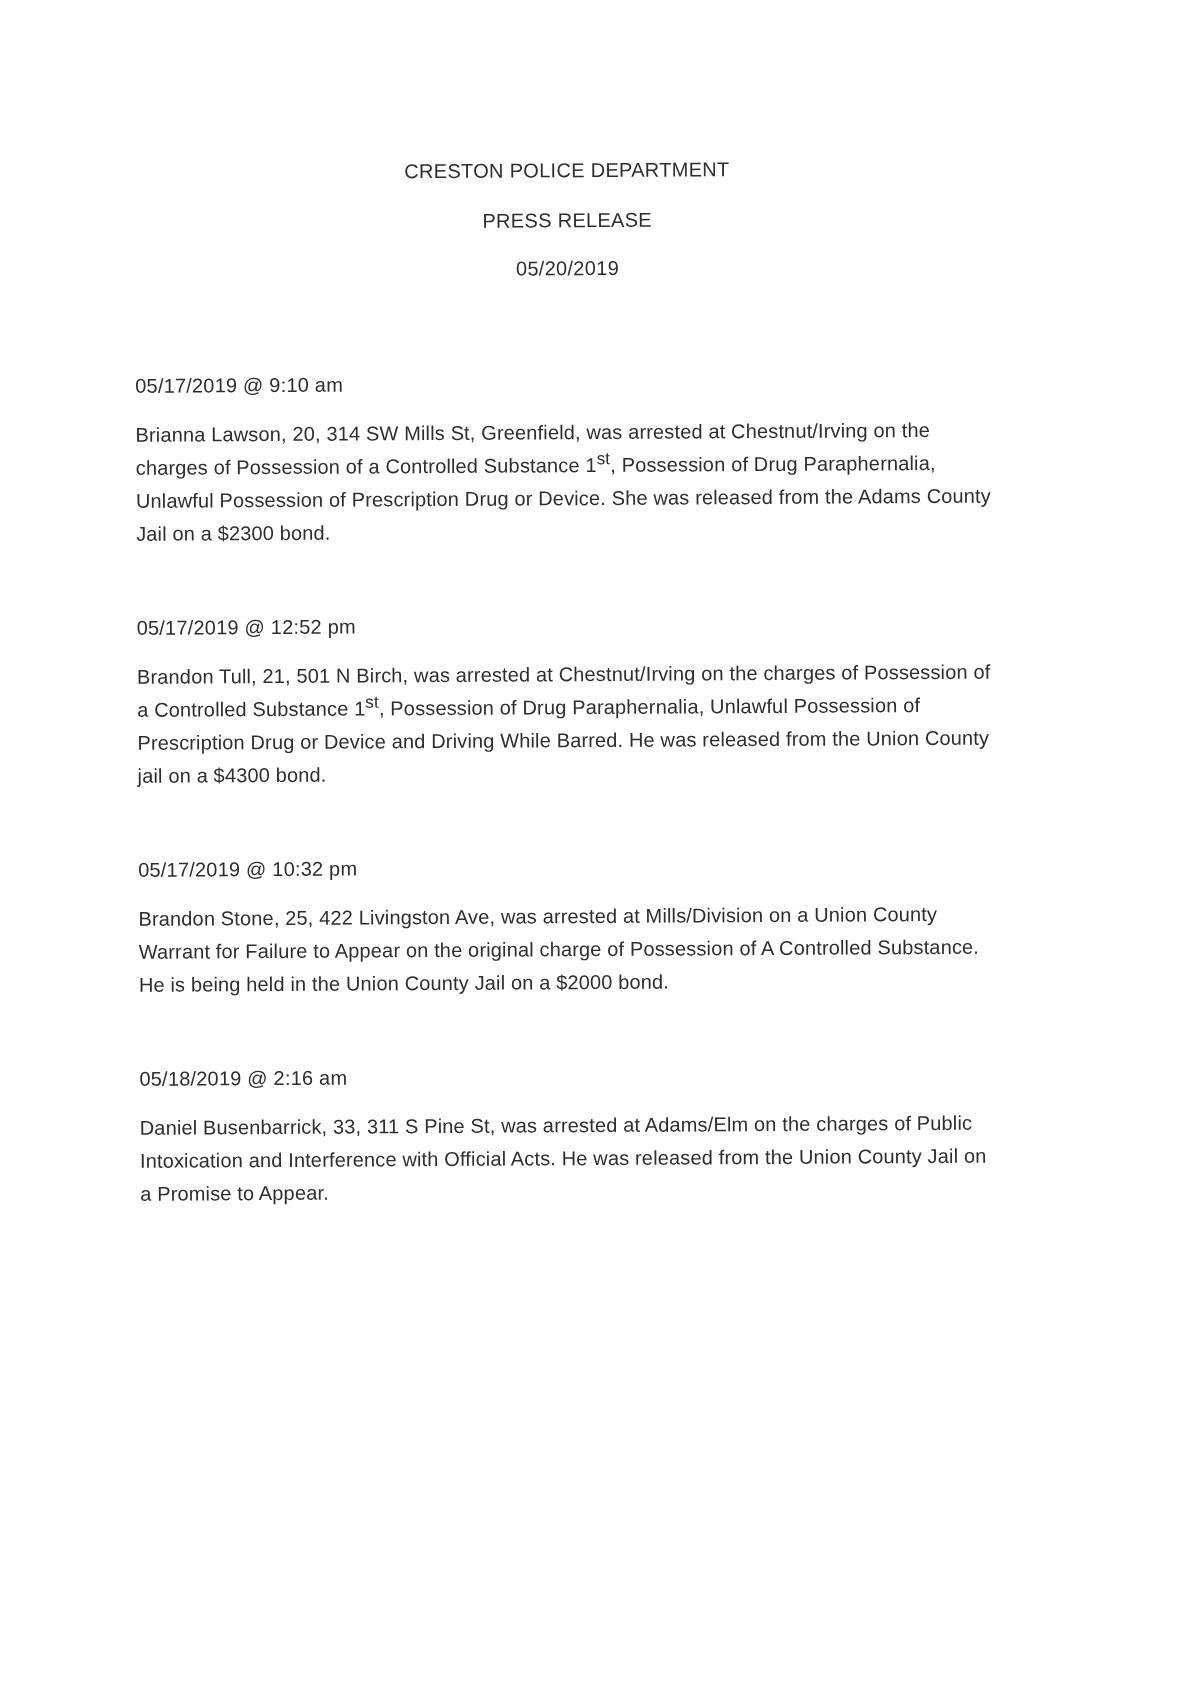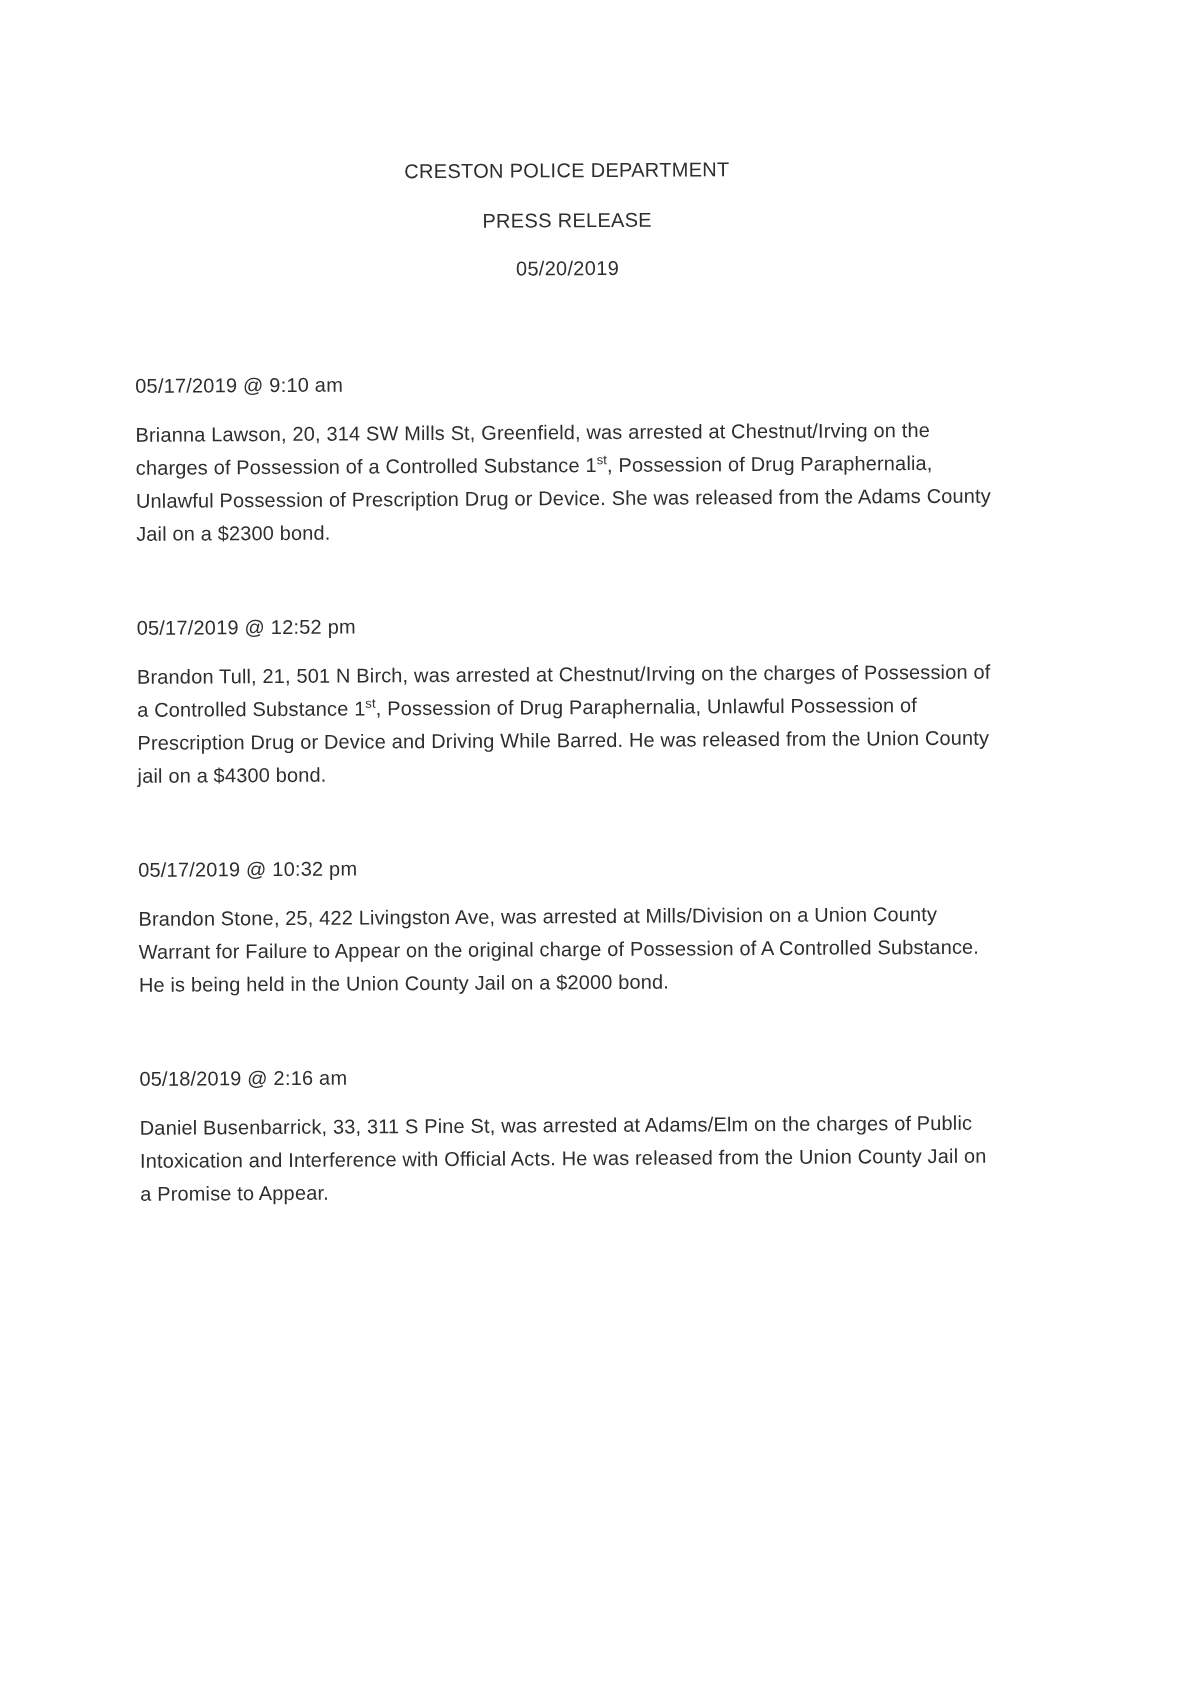--- a/index.html
+++ b/index.html
@@ -52,21 +52,21 @@
     margin-bottom: 21px;
   }
   .entry p.body {
     margin: 0;
     font-size: 20px;
     line-height: 33px;
     letter-spacing: 0.15px;
     text-align: left;
   }
   .entry sup {
-    font-size: 13px;
+    font-size: 17px;
     line-height: 0;
     vertical-align: super;
   }
 </style>
 </head>
 <body>
 
 <div class="page">
   <header class="doc-header">
     <div class="title">CRESTON POLICE DEPARTMENT</div>

